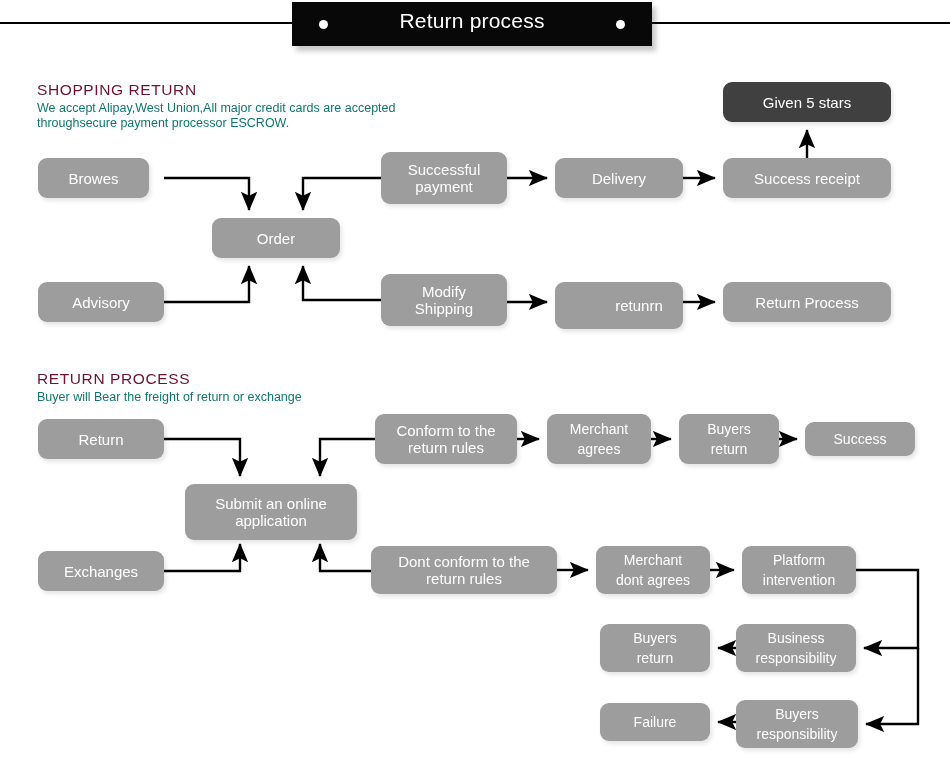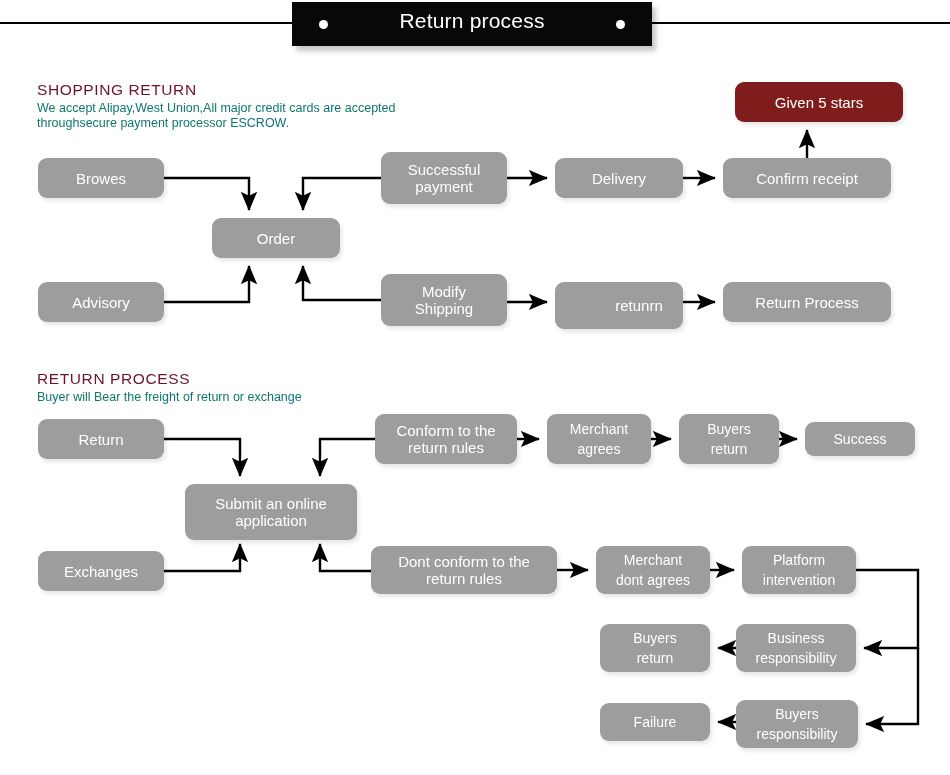--- a/index.html
+++ b/index.html
@@ -93,22 +93,21 @@
     justify-content: center;
     text-align: center;
     font-size: 15px;
     line-height: 17px;
     box-sizing: border-box;
     padding: 2px 4px;
     white-space: pre-line;
     box-shadow: 2px 3px 4px rgba(0,0,0,0.10);
   }
   .node.accent {
-    background: #7f1d1d;
-    margin-left: 12px;
+    background: #404040;
   }
   .node.small {
     font-size: 14px;
     line-height: 20px;
   }
 
   
   #wires {
     position: absolute;
     left: 0; top: 0;
@@ -166,26 +165,26 @@
       <path d="M557,570 L588,570"></path>
       <path d="M710,570 L734,570"></path>
       <path d="M856,570 L918,570 L918,648 L864,648"></path>
       <path d="M918,648 L918,724 L866,724"></path>
       <path d="M736,648 L718,648"></path>
       <path d="M736,722 L718,722"></path>
     </g>
   </svg>
 
   <div id="node-layer">
-      <div class="node" style="left: 38px; top: 158px; width: 126px; height: 40px;">Browes</div>
+      <div class="node" style="left: 38px; top: 158px; width: 111px; height: 40px;">Browes</div>
       <div class="node" style="left: 212px; top: 218px; width: 128px; height: 40px;">Order</div>
       <div class="node" style="left: 381px; top: 152px; width: 126px; height: 52px;">Successful
 payment</div>
       <div class="node" style="left: 555px; top: 158px; width: 128px; height: 40px;">Delivery</div>
-      <div class="node" style="left: 723px; top: 158px; width: 168px; height: 40px;">Confirm receipt</div>
+      <div class="node" style="left: 723px; top: 158px; width: 168px; height: 40px;">Success receipt</div>
       <div class="node accent" style="left: 723px; top: 82px; width: 168px; height: 40px;">Given 5 stars</div>
       <div class="node" style="left: 38px; top: 282px; width: 126px; height: 40px;">Advisory</div>
       <div class="node" style="left: 381px; top: 274px; width: 126px; height: 52px;">Modify
 Shipping</div>
       <div class="node" style="left: 555px; top: 282px; width: 128px; height: 47px; padding-left: 44px;">retunrn</div>
       <div class="node" style="left: 723px; top: 282px; width: 168px; height: 40px;">Return Process</div>
       <div class="node" style="left: 38px; top: 419px; width: 126px; height: 40px;">Return</div>
       <div class="node" style="left: 185px; top: 484px; width: 172px; height: 56px;">Submit an online
 application</div>
       <div class="node" style="left: 375px; top: 414px; width: 142px; height: 50px;">Conform to the

